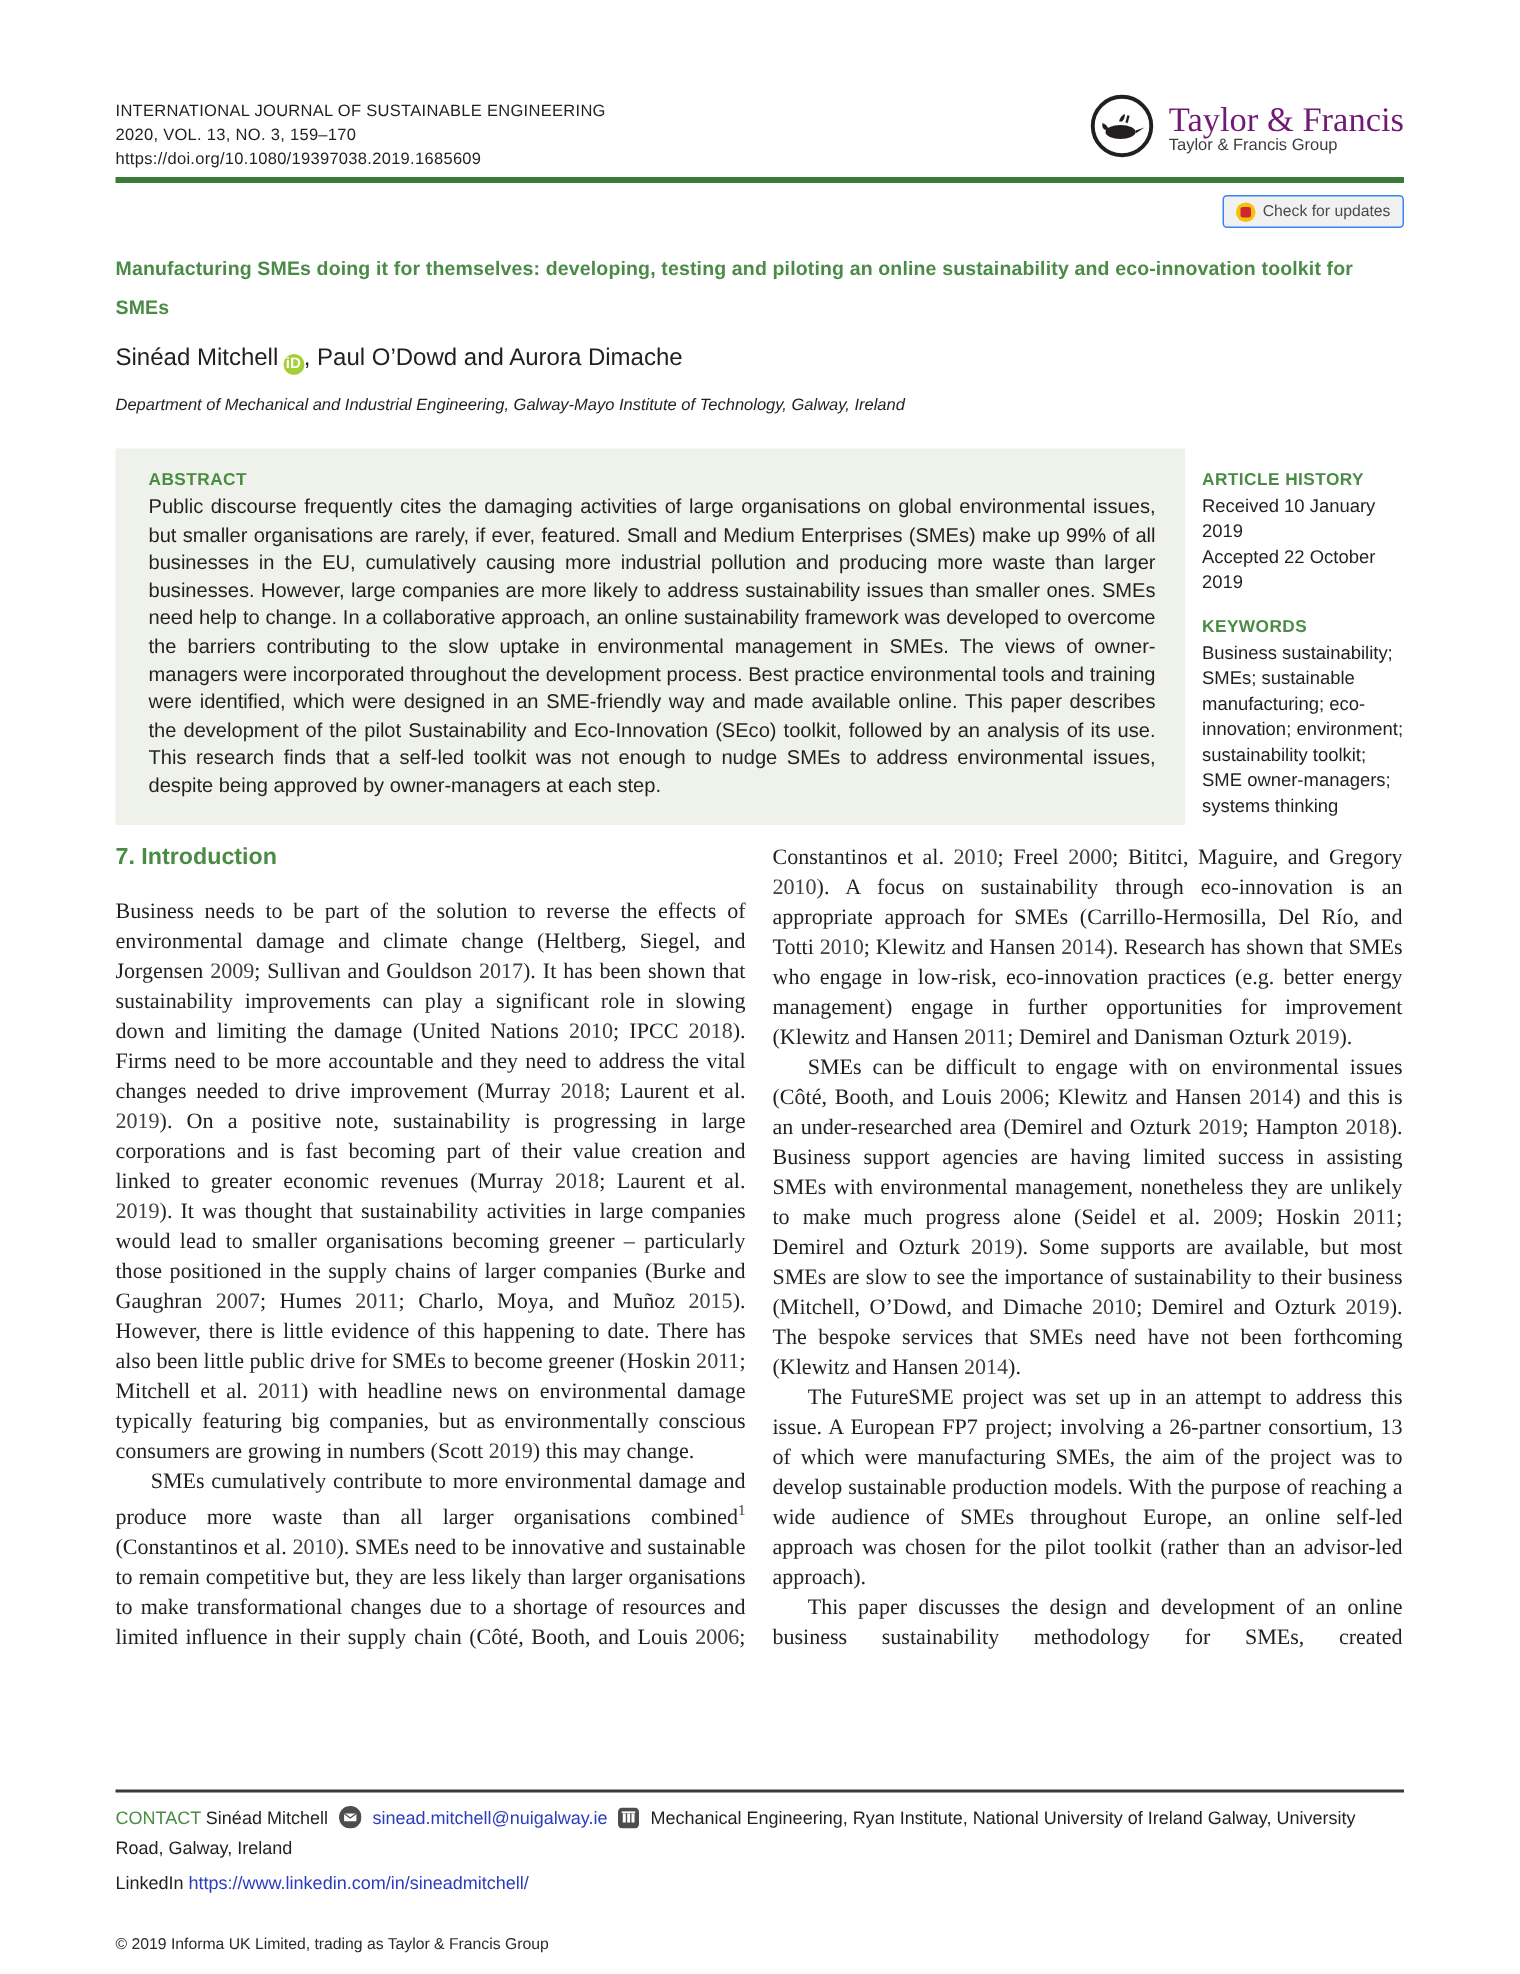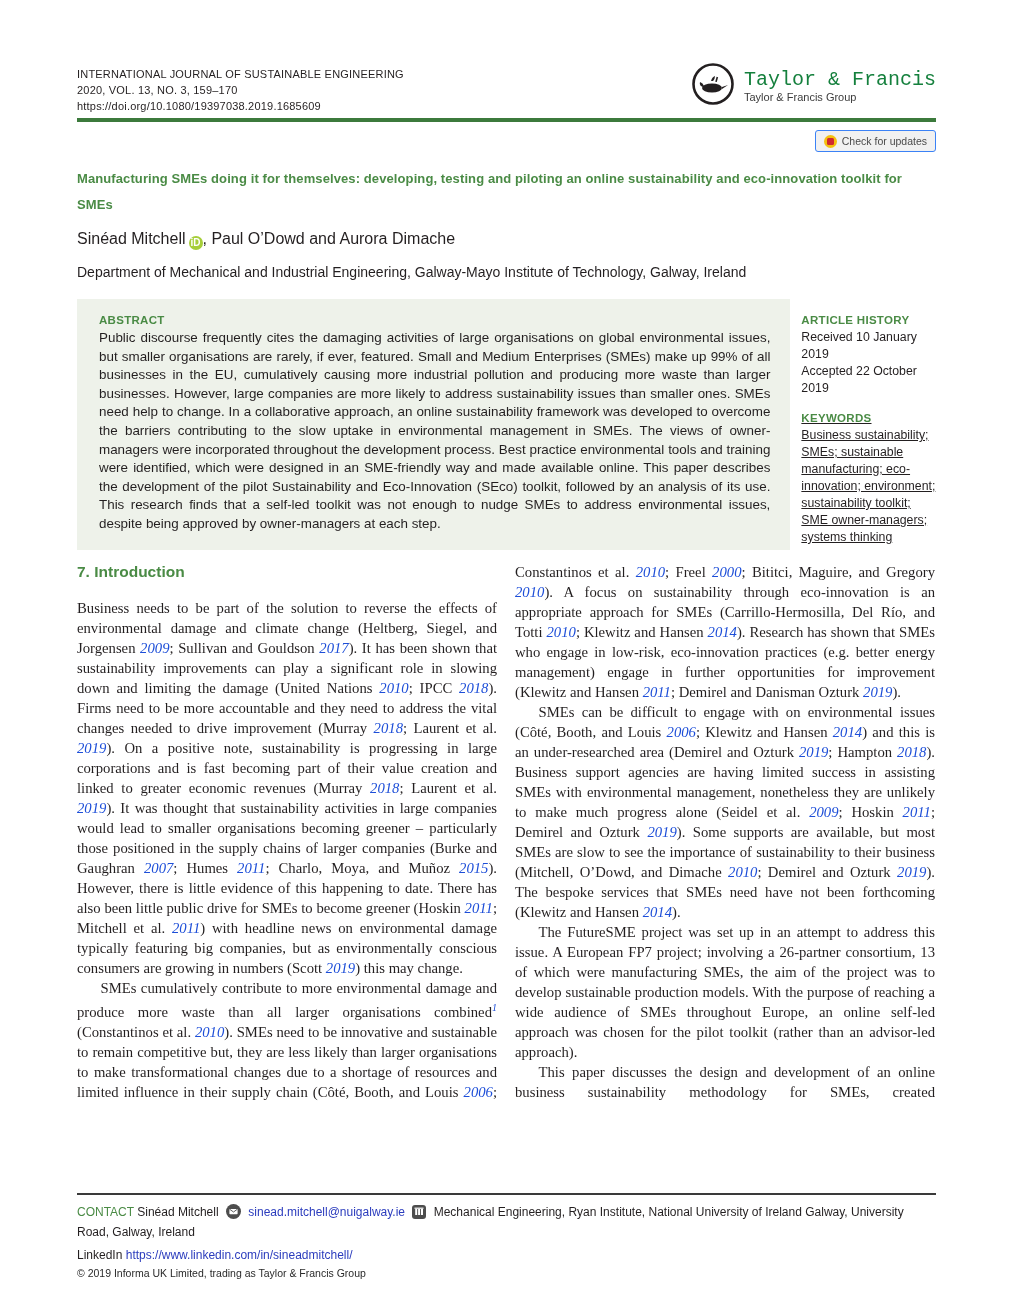--- a/index.html
+++ b/index.html
@@ -4,60 +4,60 @@
 <style>
   html,body { margin:0; padding:0; background:#ffffff; }
   .page {
     position:relative; width:1013px; height:1316px; background:#ffffff;
     font-family:"Liberation Sans", sans-serif; color:#231f20; overflow:hidden;
   }
   
   .header-row { position:absolute; left:77px; top:62px; width:859px; display:flex; justify-content:space-between; align-items:flex-start;gap:20px; }
   .journal-meta { font-size:11px; line-height:16px; letter-spacing:0.2px; padding-top:4px; }
   .logo { display:flex; align-items:center; gap:9px; }
-  .logo-text .logo-name { font-family:Liberation Mono, monospace; font-size:20px; color:#15803d; line-height:22px; }
+  .logo-text .logo-name { font-family:Liberation Serif, serif; font-size:23px; color:#701a75; line-height:22px; }
   .logo-text .logo-group { font-size:11px; color:#3c3c3c; line-height:13px; }
   .rule { position:absolute; left:77px; top:118px; width:859px; height:4px; background:var(--rule-green,#3c7a3c); }
   .badge { position:absolute; top:130px; right:77px; height:20px; display:flex; align-items:center; gap:5px;
     padding:0 8px; background:#f1f1f1; border:1px solid #3b82f6; border-radius:3px; font-size:10.5px; color:#4a4a4a; }
   .badge-icon { width:13px; height:13px; border-radius:50%; background:#f4c10f; position:relative; display:inline-block; }
   .badge-icon::after { content:""; position:absolute; left:3px; top:3px; width:7px; height:7px; background:#d0282e; border-radius:1.5px; }
   
   .title { position:absolute; left:77px; top:166px; width:862px; font-size:13px; font-weight:bold;
     color:var(--accent-green,#4a8b45); line-height:26px; letter-spacing:0.1px; }
   .authors { position:absolute; left:77px; top:230px; font-size:16px; }
   .orcid { display:inline-block; width:14px; height:14px; border-radius:50%; background:#a6ce39; color:#fff;
     font-size:10px; font-weight:bold; text-align:center; line-height:14px; vertical-align:-2px; margin-left:3px; }
-  .affiliation { position:absolute; left:77px; top:264px; font-size:14px; }
+  .affiliation { position:absolute; left:77px; top:264px; font-size:11px;font-style:italic; }
   
   .abstract-row { position:absolute; left:77px; top:299px; width:859px; display:flex; align-items:flex-start; }
   .abstract-box { width:780px; box-sizing:border-box; background:#eef2ea; padding:15px 20px 16px 22px; min-height:231px; }
   .mini-heading { font-size:11.5px; font-weight:bold; color:var(--accent-green,#3e8a41); letter-spacing:0.3px; margin-bottom:3px; }
   .abstract-text { font-size:13.4px; line-height:18.6px; text-align:justify; }
   .side-col { width:148px; margin-left:11px; padding-top:15px; box-sizing:border-box; }
   .side-text { font-size:12.3px; line-height:17px; }
-  .side-block + .side-block { margin-top:15px;text-decoration:underline; }
+  .side-block + .side-block { margin-top:15px; }
   
   .columns { position:absolute; left:77px; top:562px; width:859px; display:flex; gap:18px; }
   .col { width:420px; font-family:"Liberation Serif", serif; font-size:14.7px; line-height:20px; text-align:justify; }
   .intro-heading { font-family:"Liberation Sans", sans-serif; font-size:15.5px; font-weight:bold;
     color:var(--accent-green,#3e8a41); margin:0 0 16px 0; }
   .col p { margin:0; }
   .col p.indent { text-indent:1.6em; }
   .col p.cont { text-align-last:justify; }
-  .c { color:#1d4ed8;font-style:italic; }
+  .c { color:#404040; }
   sup.c { font-size:0.68em; }
   
   .footer { position:absolute; left:77px; top:1193px; width:859px; border-top:2px solid #3a3a3a; padding-top:9px;
     font-size:12px; line-height:17px; }
   .contact-label { color:var(--accent-green,#3e8a41); font-weight:normal; }
   .blue-link { color:#2b3cbd; text-decoration:none; }
   .icon-inline { vertical-align:-3px; margin:0 4px; }
   .linkedin-line { margin-top:6px; }
-  .copyright { margin-top:1px; font-size:10.5px; color:#2a2a2a; }
+  .copyright { margin-top:24px; font-size:10.5px; color:#2a2a2a; }
 </style>
 </head>
 <body>
 
 <div class="page">
 
   <div class="header-row">
     <div class="journal-meta">
       <div>INTERNATIONAL JOURNAL OF SUSTAINABLE ENGINEERING</div>
       <div>2020, VOL. 13, NO. 3, 159–170</div>

